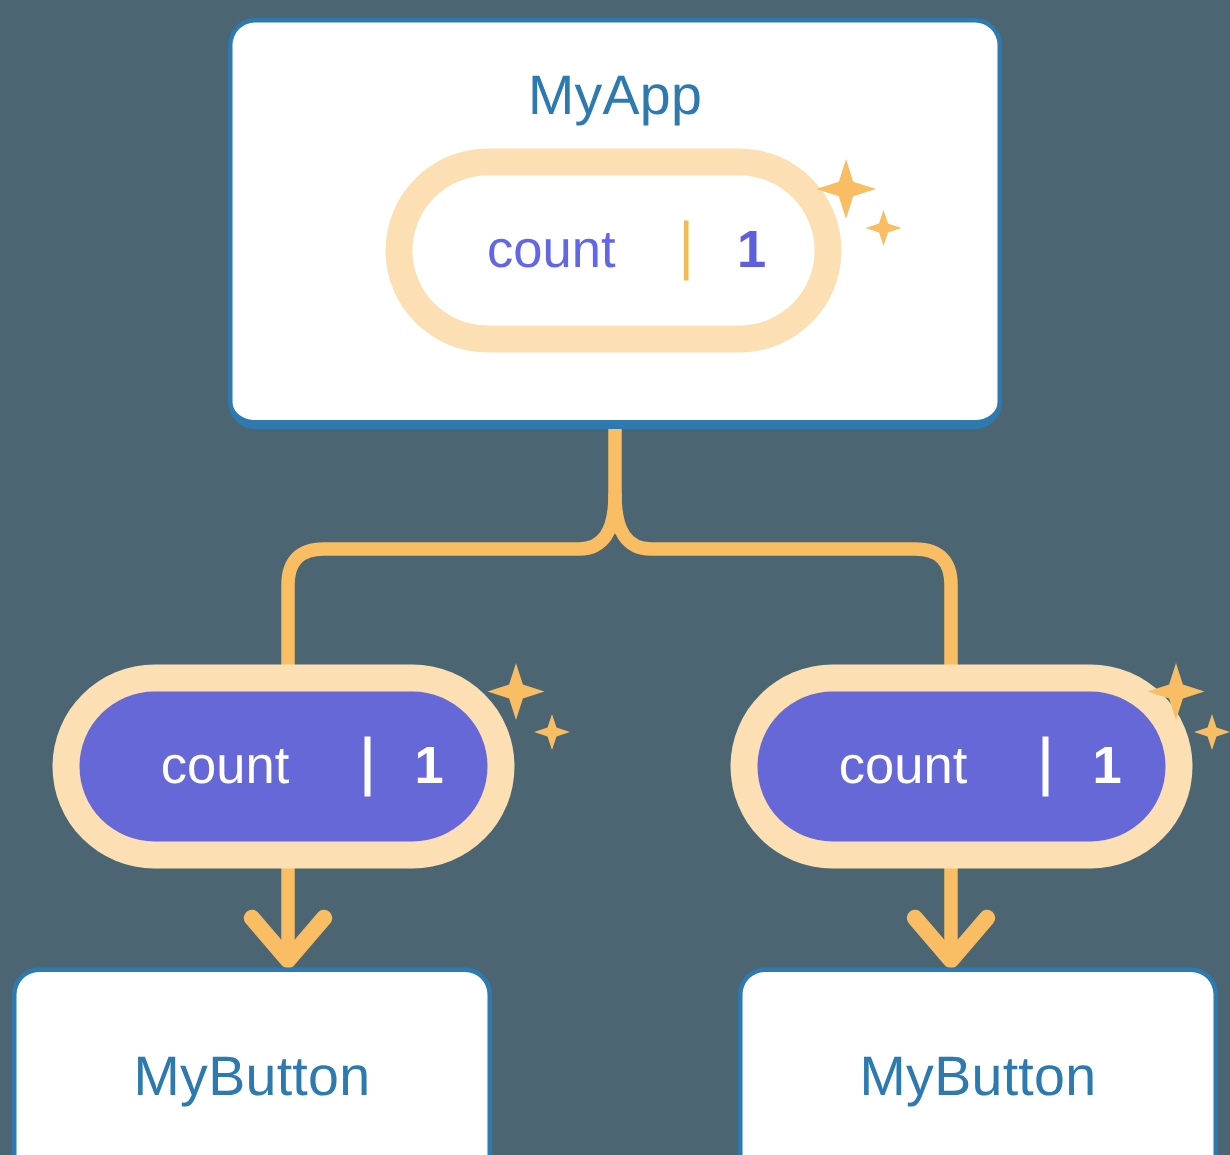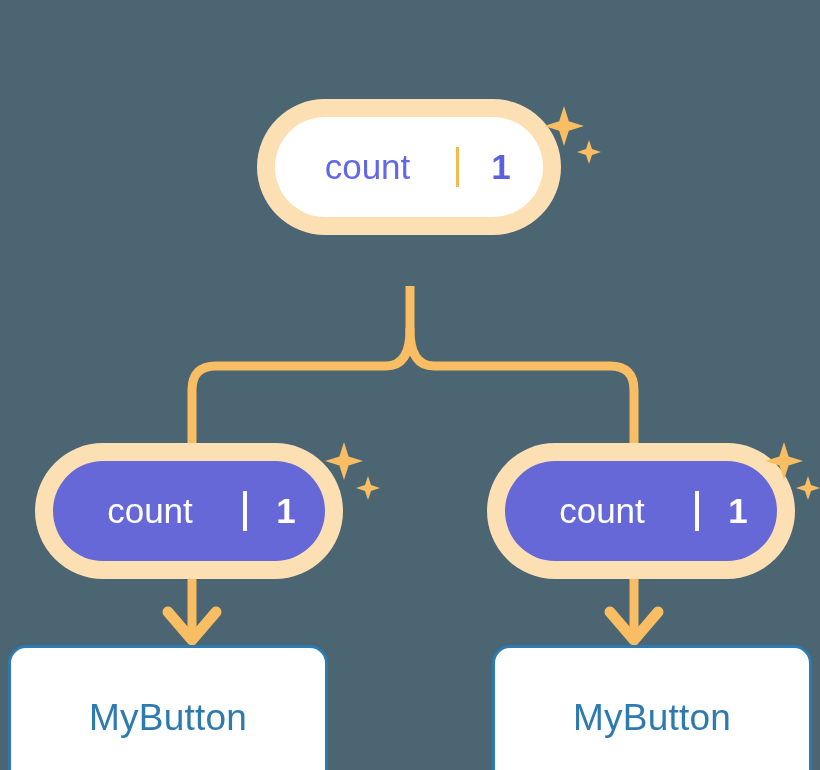--- a/index.html
+++ b/index.html
@@ -189,20 +189,23 @@
 
     <path d="M410 330 Q410 366 434 366 L610 366 Q634 366 634 390 L634 452" stroke="#f9bd63" stroke-width="9" stroke-linecap="round"></path>
 
     <path d="M192 578 L192 642" stroke="#f9bd63" stroke-width="9" stroke-linecap="butt"></path>
     <path d="M168 612 L192 640 L216 612" stroke="#f9bd63" stroke-width="11" stroke-linecap="round" stroke-linejoin="round"></path>
 
     <path d="M634 578 L634 642" stroke="#f9bd63" stroke-width="9" stroke-linecap="butt"></path>
     <path d="M610 612 L634 640 L658 612" stroke="#f9bd63" stroke-width="11" stroke-linecap="round" stroke-linejoin="round"></path>
   </svg>
 
+  <div class="card" id="card-myapp">
+    <div class="card-title">MyApp</div>
+  </div>
 
   <div class="pill pill-light" id="pill-app">
     <div class="pill-inner">
       <div class="pill-key">count</div>
       <div class="pill-val">1</div>
     </div>
   </div>
 
   <svg class="sparkles" id="sparkles-app" width="70" height="70" viewBox="0 0 70 70">
     <path d="M24 2 L28.8 17.2 L44 22 L28.8 26.8 L24 42 L19.2 26.8 L4 22 L19.2 17.2 Z" fill="#f9bd63"></path>

